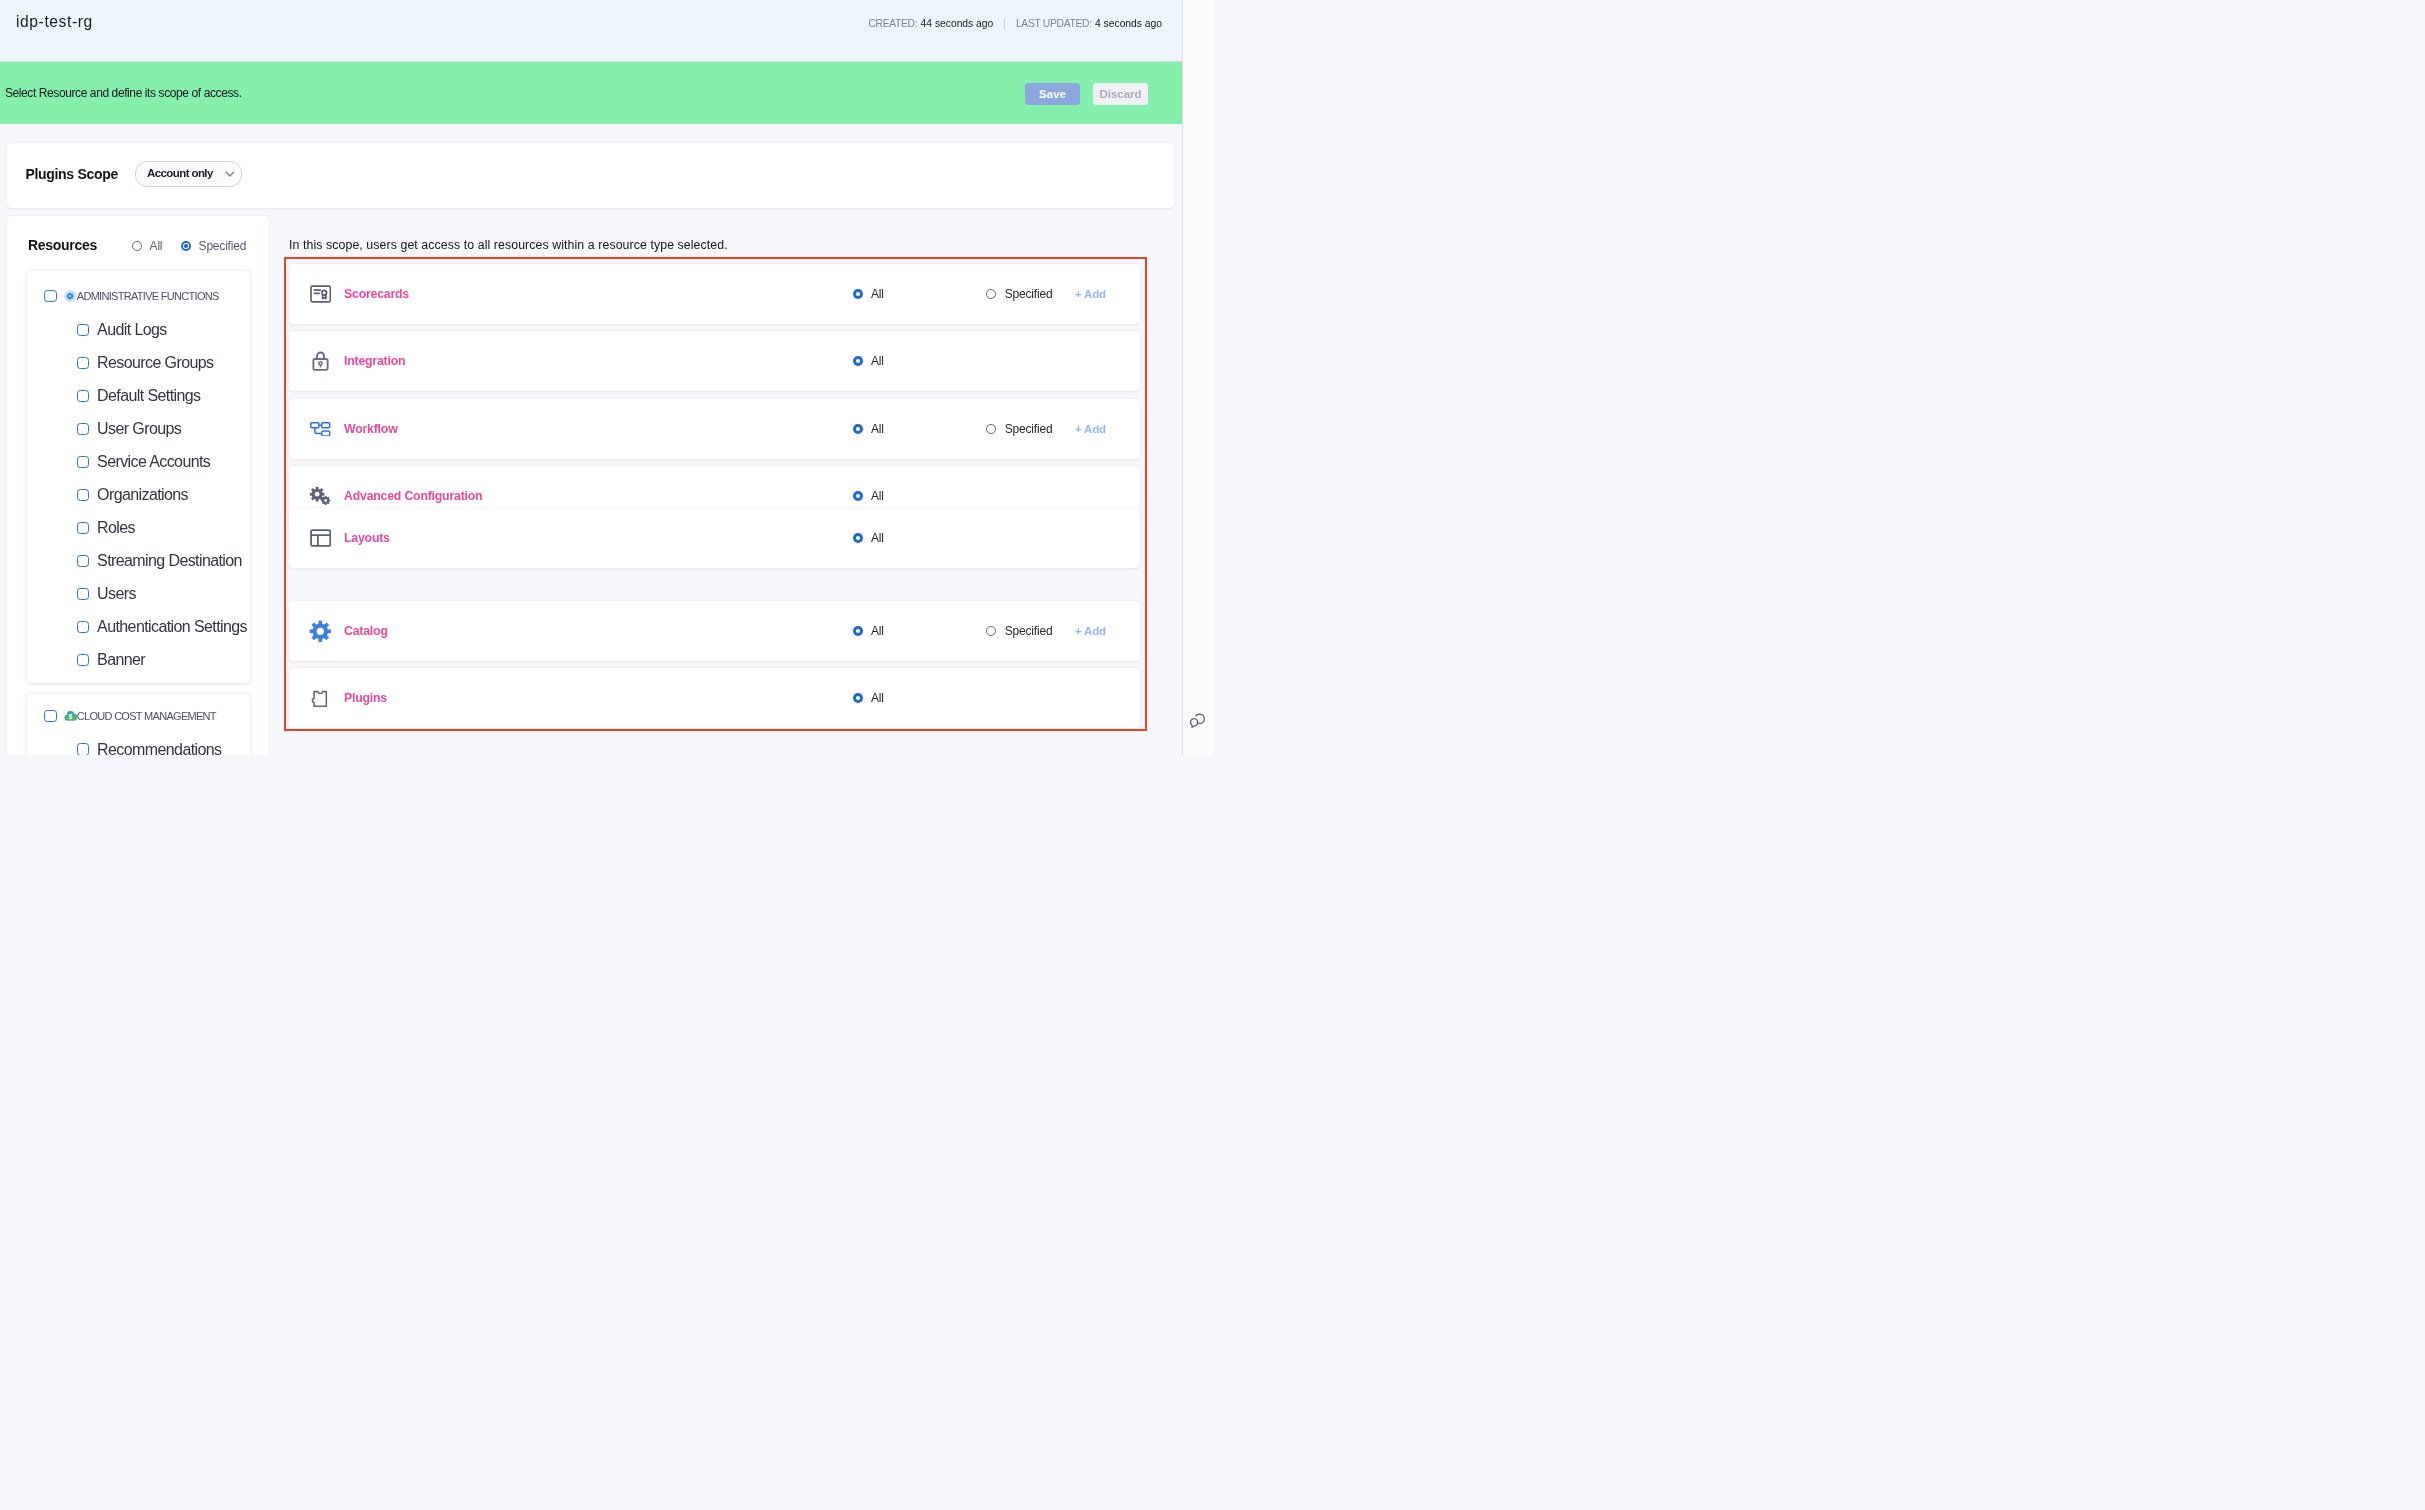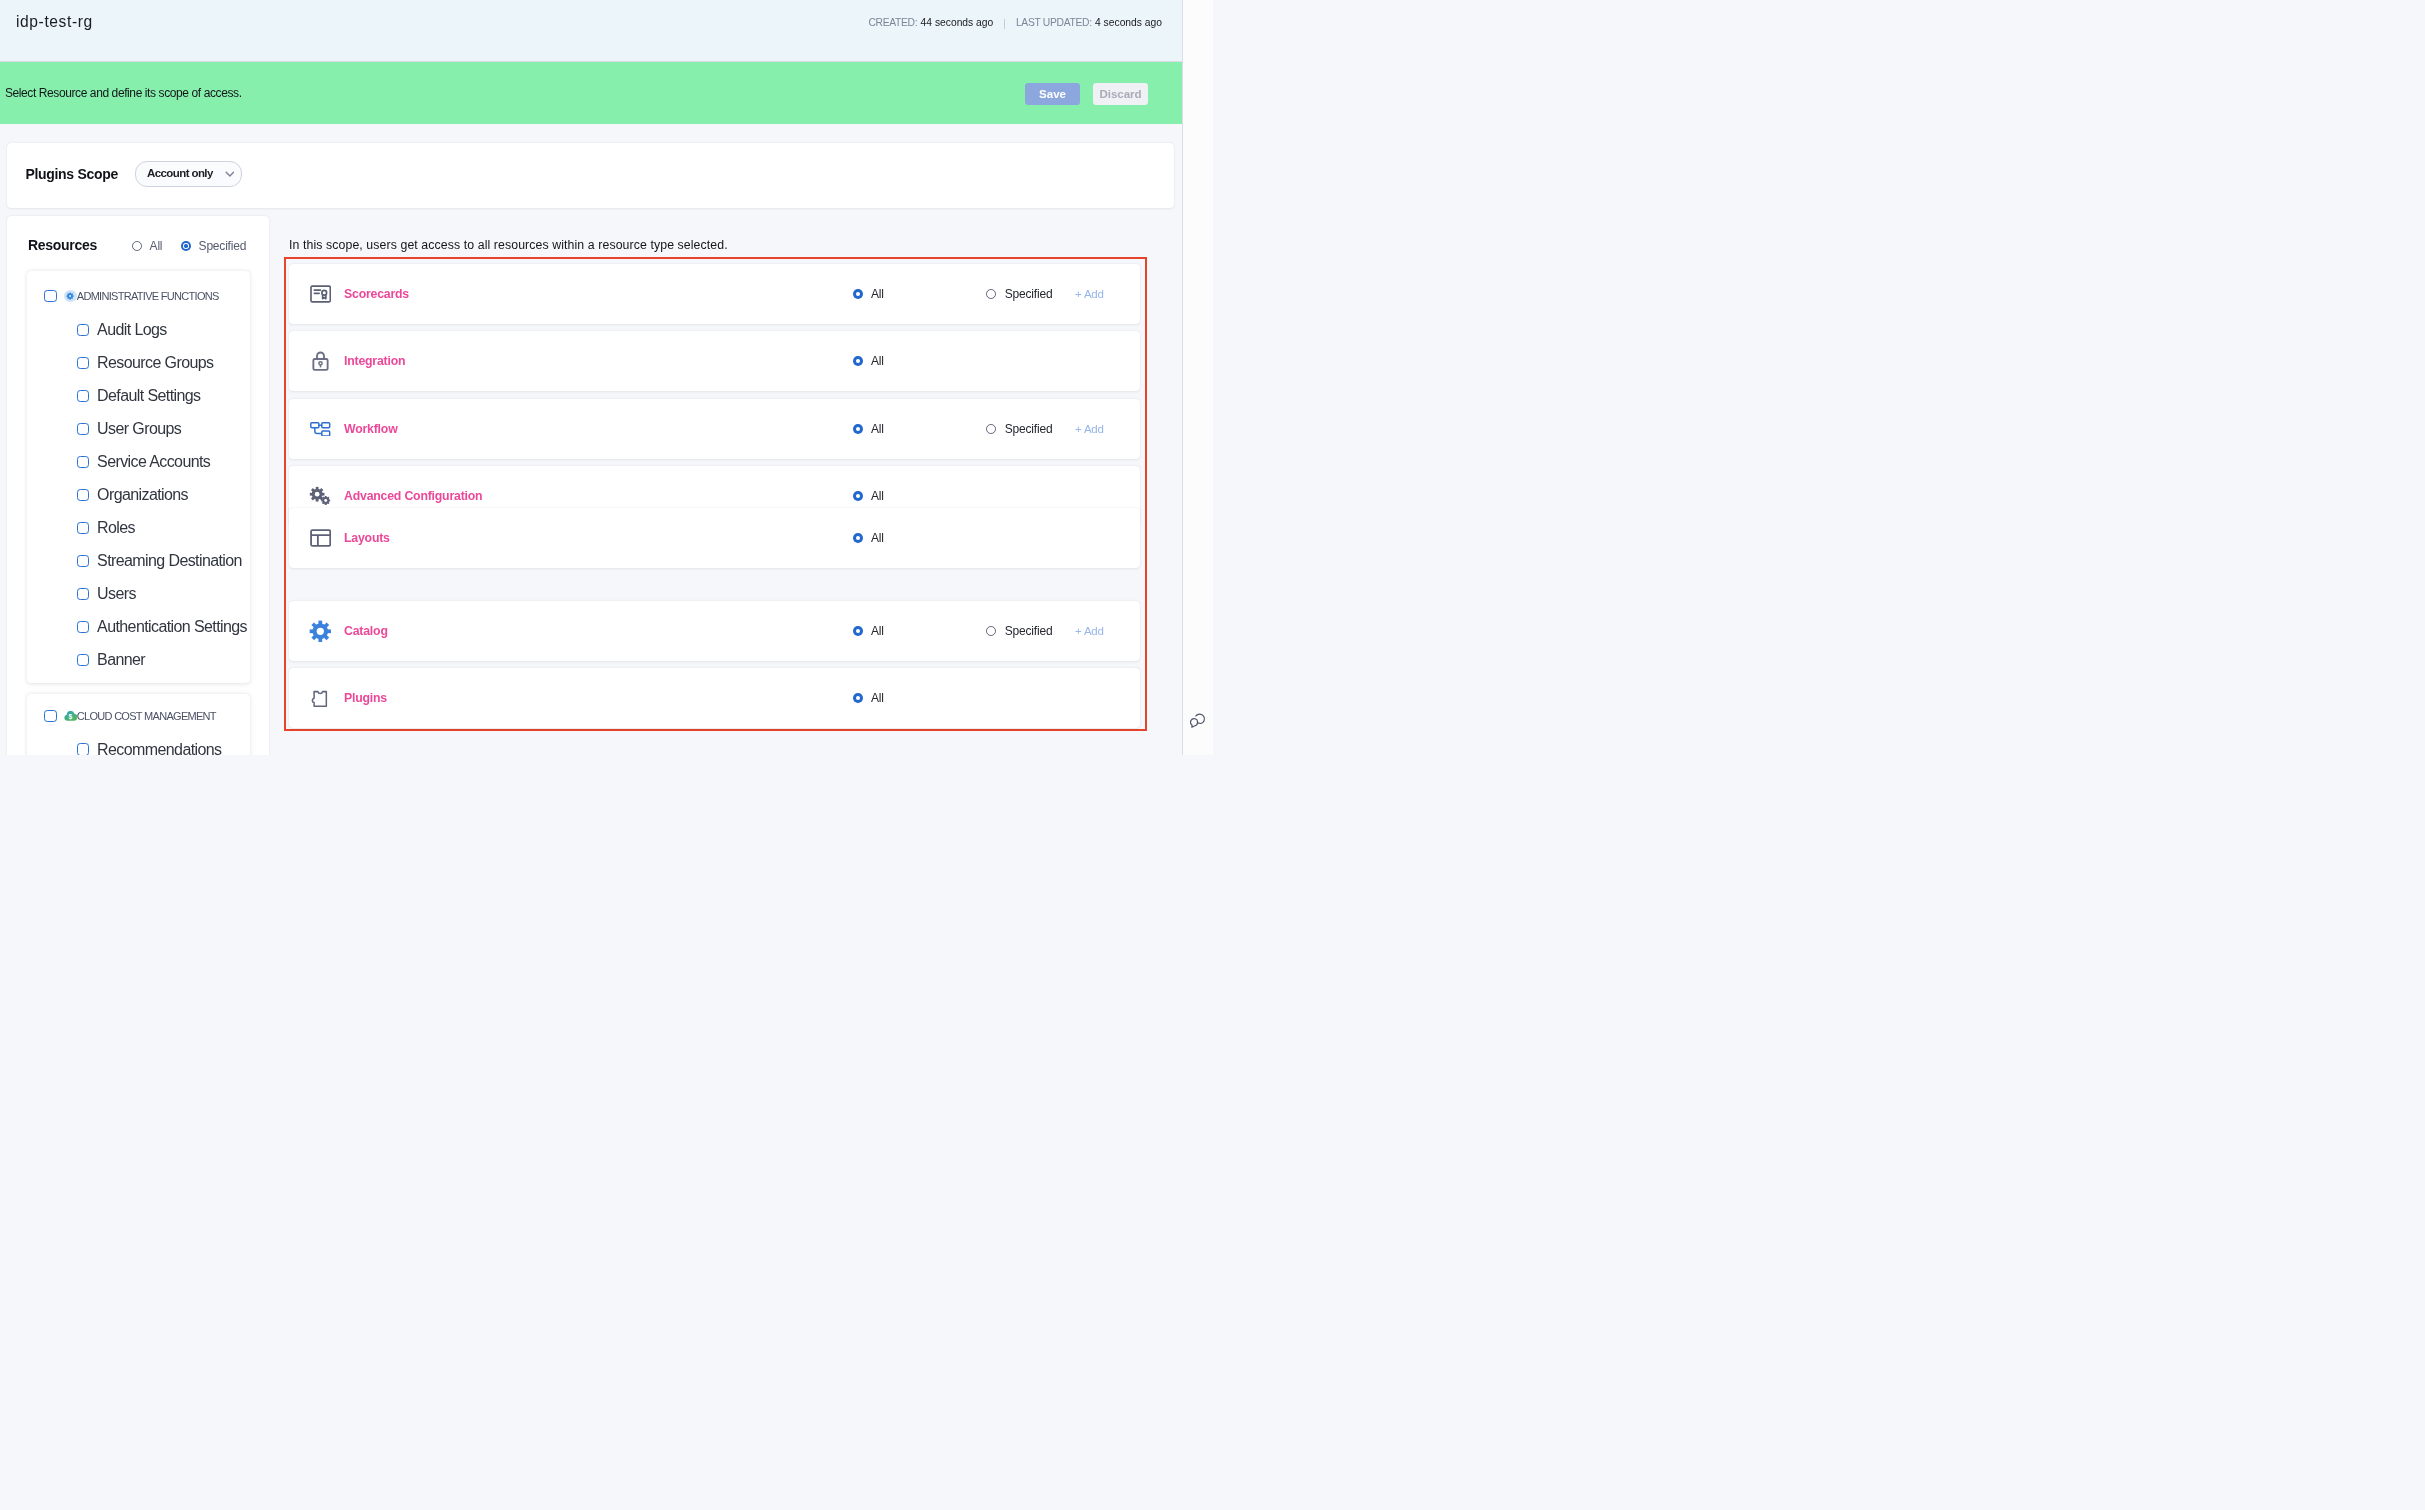--- a/index.html
+++ b/index.html
@@ -4,21 +4,21 @@
 *{margin:0;padding:0;box-sizing:border-box}
 html,body{width:1213px;height:755px;overflow:hidden}
 body{font-family:"Liberation Sans",sans-serif;background:#f6f7fa;position:relative;color:#17191d}
 
 .rstrip{position:absolute;top:0;right:0;width:31px;height:755px;background:#fcfcfd;border-left:0.8px solid #dcdde6;z-index:50}
 .chatic{position:absolute;left:7.4px;top:712px}
 
 .app{position:absolute;left:0;top:0;width:1182px;height:755px}
 .hdr{position:absolute;left:0;top:0;width:1182px;height:62px;background:#ecf5fa;border-bottom:0.8px solid #d9dce3}
 .title{position:absolute;left:16px;top:13px;font-size:15.6px;letter-spacing:0.6px;color:#1a1d22}
-.meta{position:absolute;right:20px;top:17px;font-size:10.3px;display:flex;white-space:nowrap}
+.meta{position:absolute;right:20px;top:17px;font-size:10.3px;display:flex;align-items:center;white-space:nowrap}
 .meta .lab{color:#7d8598;letter-spacing:-0.3px}
 .meta .val{color:#17191d;margin-left:3.3px}
 .meta .sep{color:#c3c7d2;margin:0 9.8px;font-size:11.5px}
 .sub{position:absolute;left:0;top:62px;width:1182px;height:62px;background:#86efac}
 .sub .txt{position:absolute;left:4.9px;top:24px;font-size:12px;letter-spacing:-0.4px;color:#14161a}
 .btn{position:absolute;top:21.3px;width:55px;height:21.3px;border-radius:3.3px;font-size:11.5px;font-weight:bold;display:flex;align-items:center;justify-content:center}
 .btn.save{left:1025px;background:#8ba7dd;color:#fff}
 .btn.discard{left:1093px;background:#f0f1f5;color:#a9abb8}
 
 .card{position:absolute;background:#fff;border-radius:4.1px;box-shadow:0 0.8px 2.5px rgba(35,38,59,.07),0 0 0.8px rgba(35,38,59,.12)}
@@ -49,21 +49,21 @@
 .item{display:flex;align-items:center}
 .item .lb{font-size:16px;color:#303540;margin-left:7.8px;letter-spacing:-0.6px;white-space:nowrap}
 
 .info{position:absolute;left:289px;top:238px;font-size:12.3px;letter-spacing:0.1px;color:#14161a}
 .redbox{position:absolute;left:284px;top:257px;width:863px;height:474px;border:2.9px solid #e8432b}
 .row{position:absolute;left:289px;width:851px;height:60px;background:#fff;border-radius:4.1px;box-shadow:0 0.8px 2.5px rgba(35,38,59,.08),0 0 0.8px rgba(35,38,59,.1)}
 .row .icw{position:absolute;left:19px;top:0;width:24.6px;height:60px;display:flex;align-items:center;justify-content:center}
 .row .rt{position:absolute;left:55px;top:0;height:60px;display:flex;align-items:center;font-size:12.3px;font-weight:bold;letter-spacing:-0.2px;color:#ec4899}
 .rctl{position:absolute;top:0;height:60px;display:flex;align-items:center}
 .rctl .lb{font-size:12px;color:#24272e;letter-spacing:-0.2px}
-.addbtn{position:absolute;left:786px;top:0;height:60px;display:flex;align-items:center;font-size:11.5px;font-weight:normal;color:#96b5ea;letter-spacing:-0.2px}
+.addbtn{position:absolute;left:786px;top:0;height:60px;display:flex;align-items:center;font-size:11.5px;font-weight:bold;color:#96b5ea;letter-spacing:-0.2px}
 </style></head>
 <body>
 <div class="app">
 <div class="hdr">
   <div class="title">idp-test-rg</div>
   <div class="meta">
         <span class="lab">CREATED:</span>
         <span class="val">44 seconds ago</span>
         <span class="sep">|</span>
         <span class="lab">LAST UPDATED:</span>

